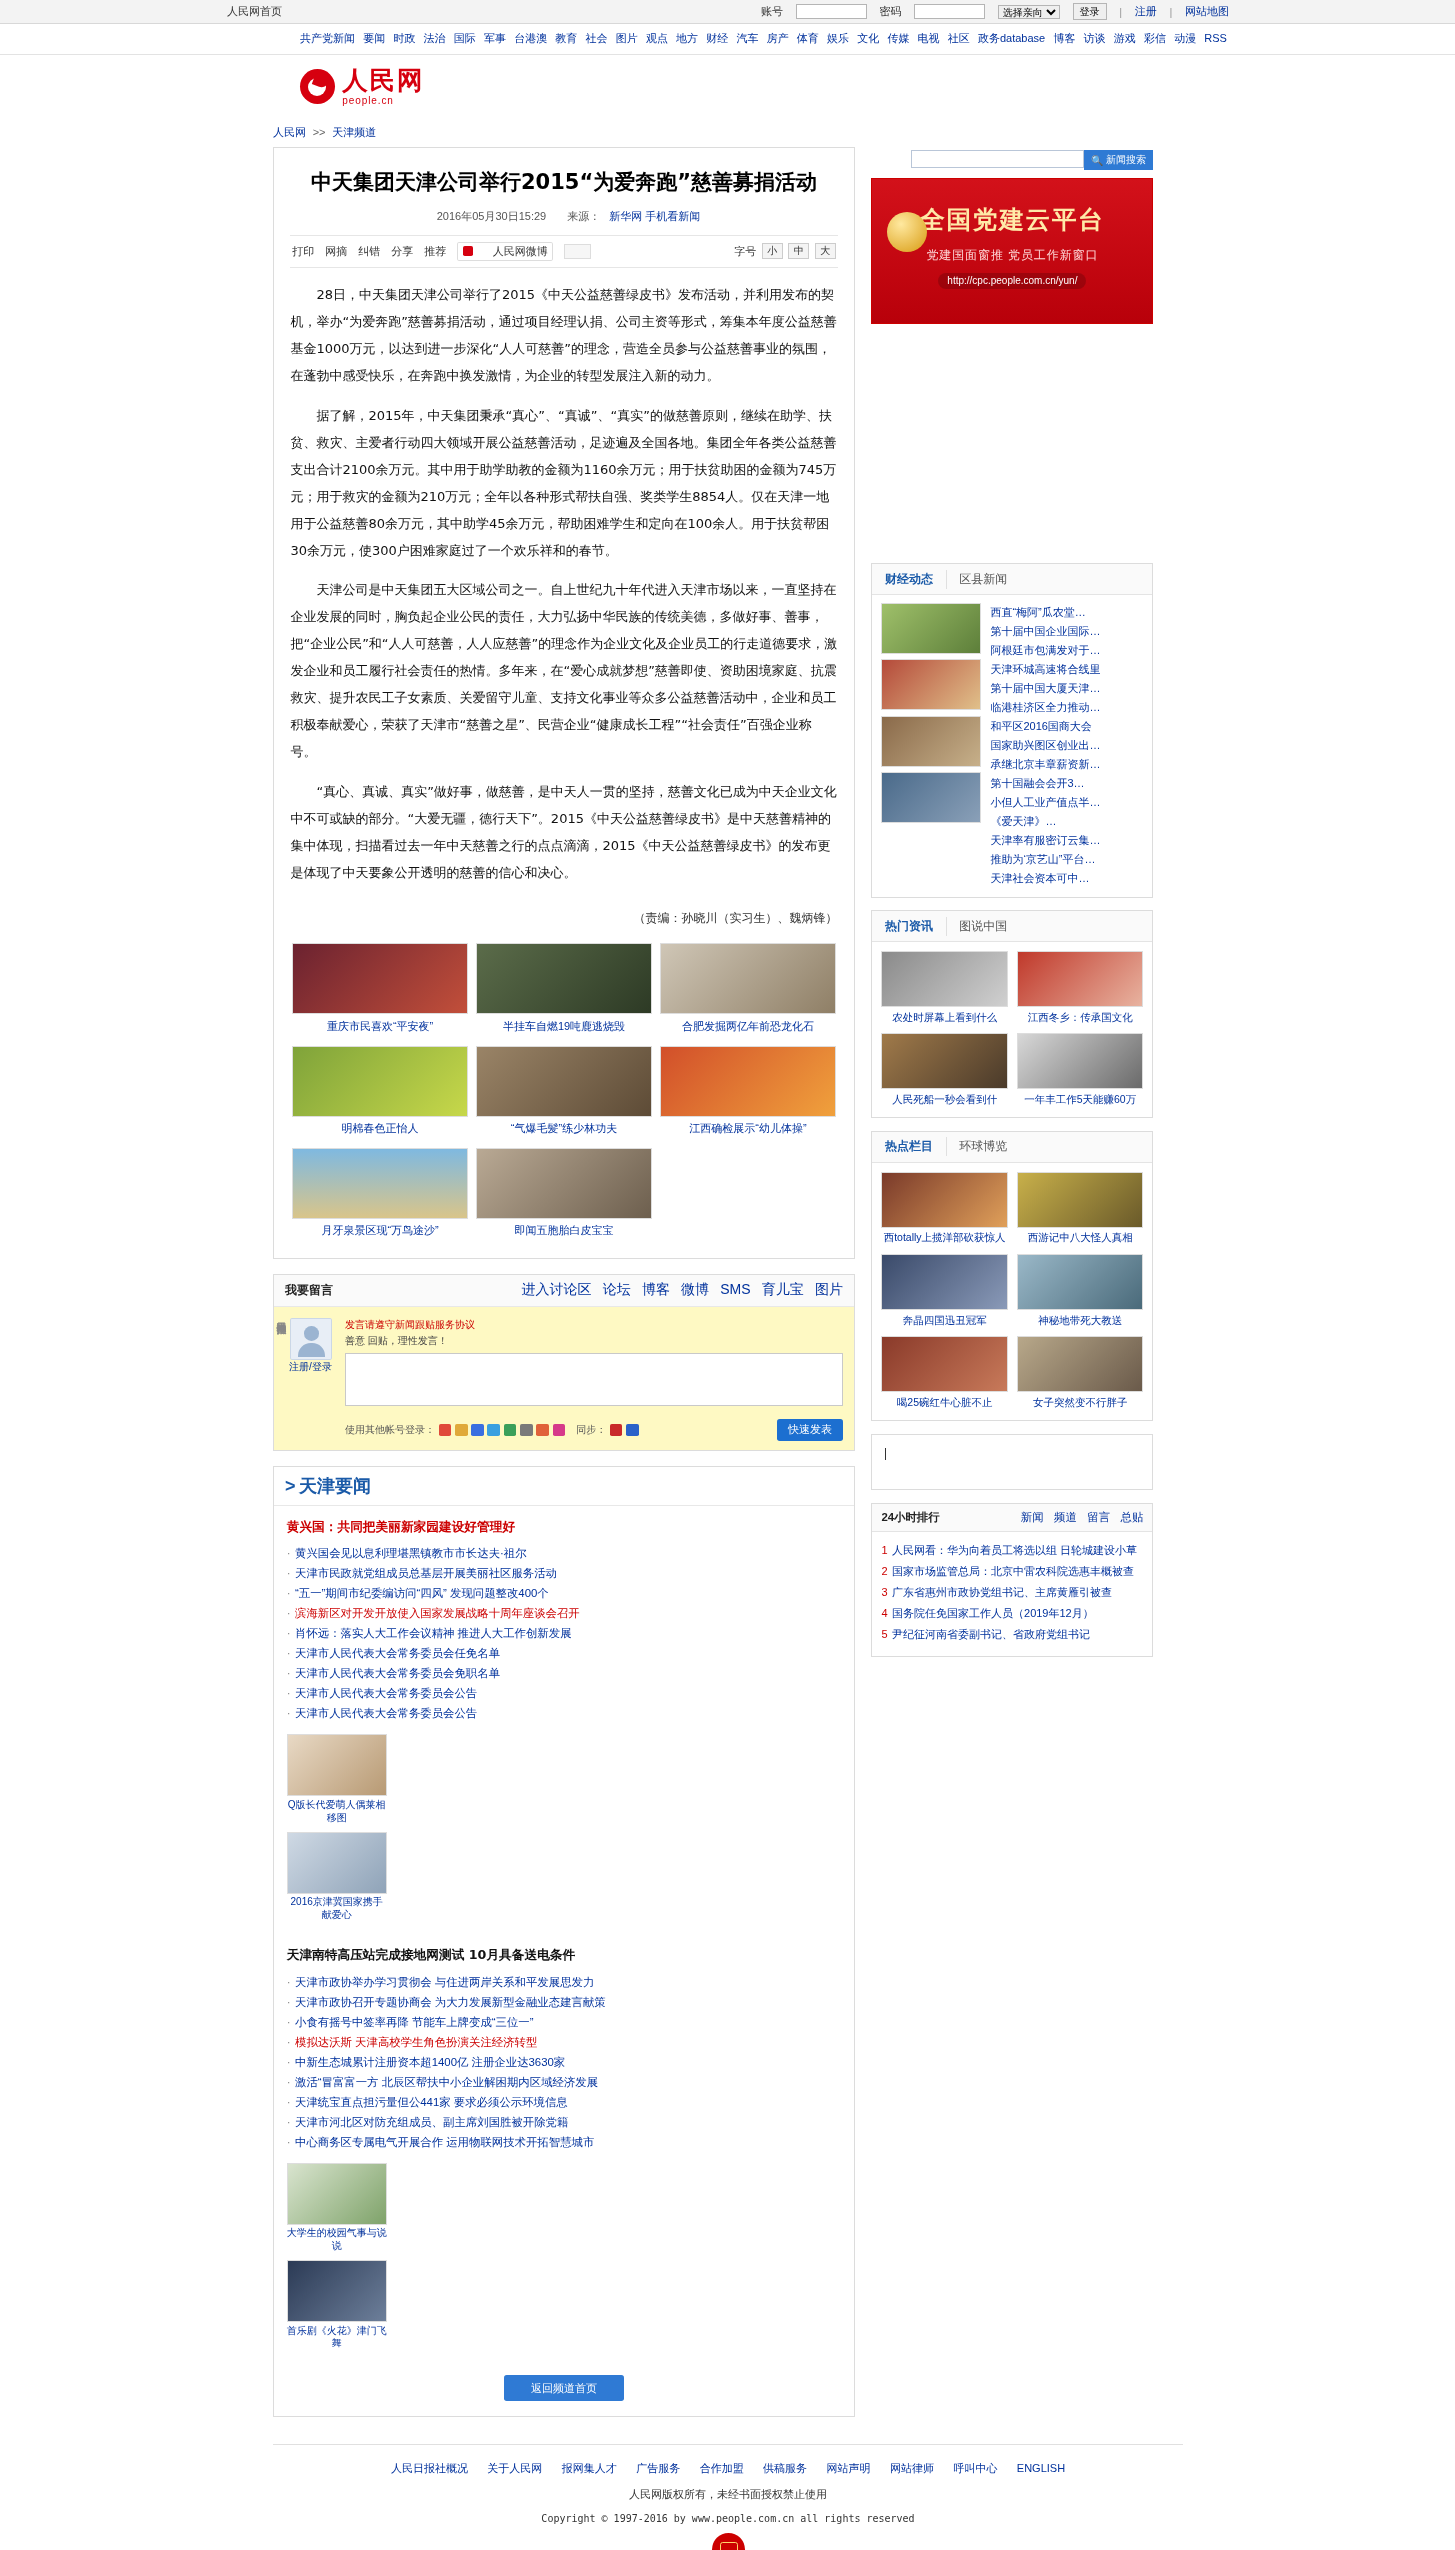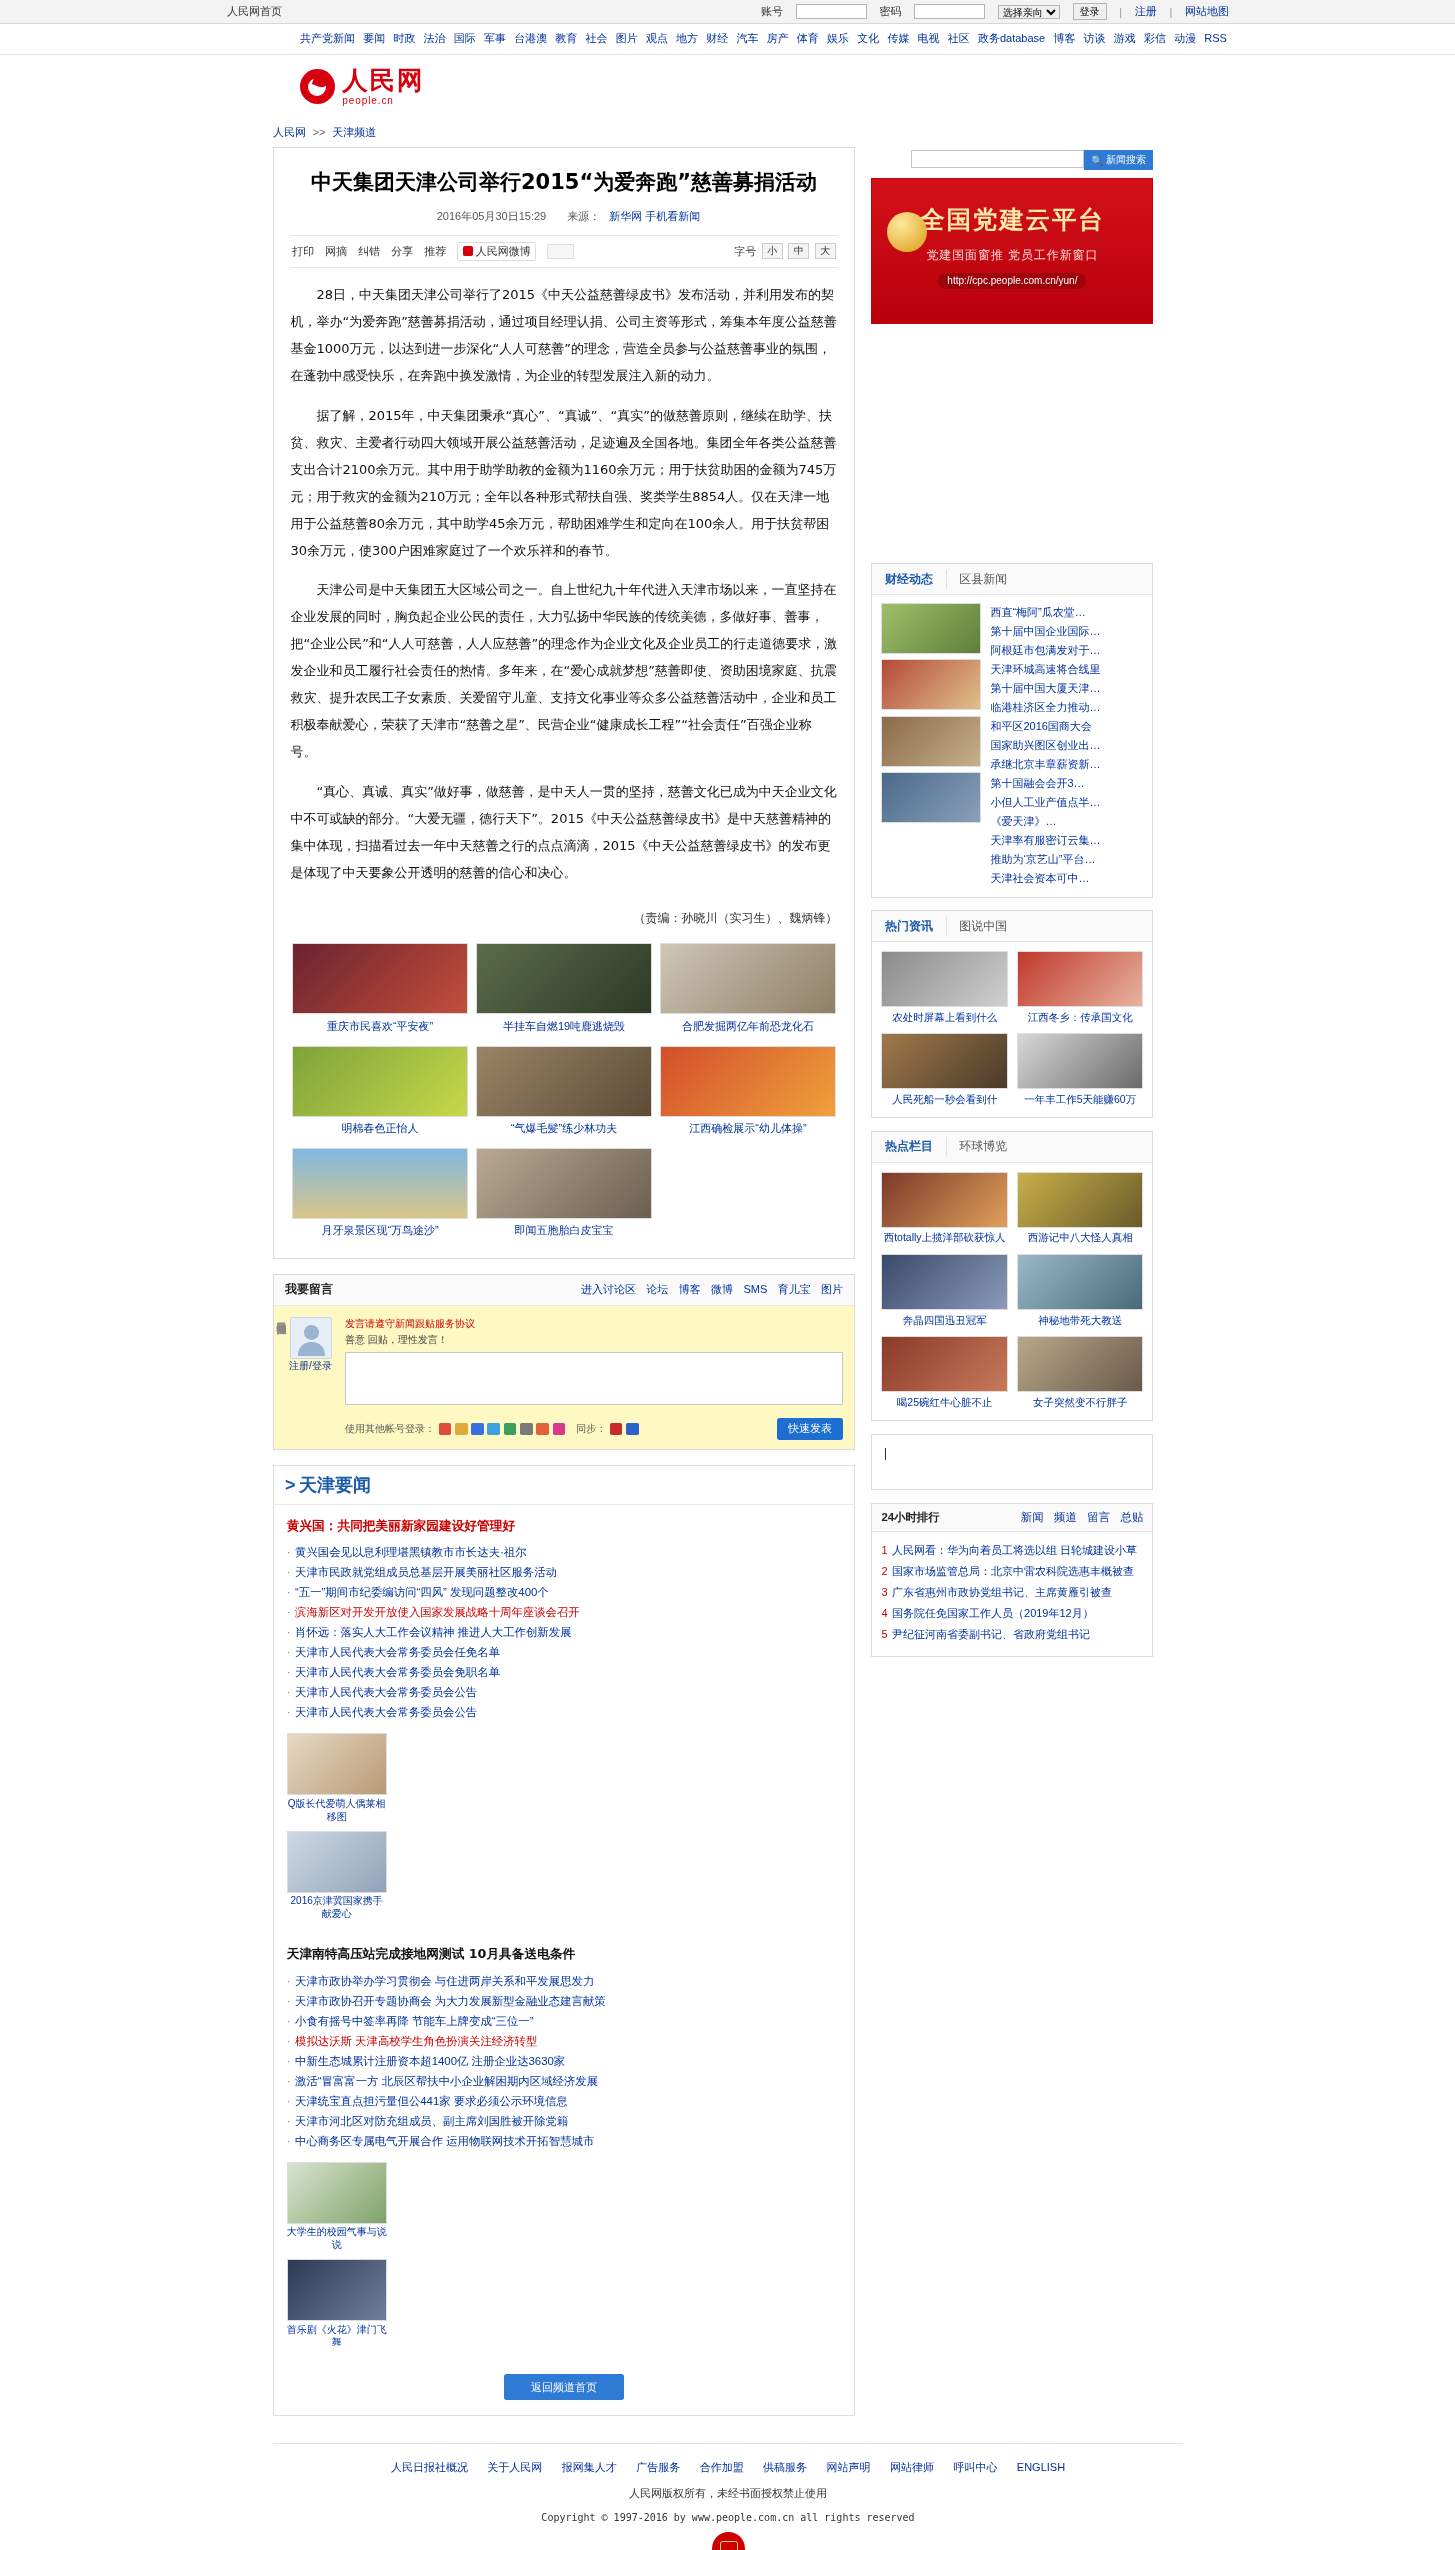--- a/index.html
+++ b/index.html
@@ -75,21 +75,21 @@
   }
   .meta { text-align:center; font-size:11px; color:#555; margin-bottom:11px; }
   .meta span { margin:0 9px; }
   .meta a { color:#00319c; }
 
   .toolbar {
     border-top:0.9px solid #e6e6e6; border-bottom:0.9px solid #e6e6e6;
     padding:6.4px 1.8px; display:flex; align-items:center; gap:11px; font-size:11px; color:#333;
   }
   .toolbar a { color:#333; }
-  .toolbar .wb { display:inline-flex; align-items:center; gap:3px; border:0.9px solid #ddd; padding:0.9px 4.5px; border-radius:1.8px;}
+  .toolbar .wb { display:inline-flex; align-items:center; gap:20px; border:0.9px solid #ddd; padding:0.9px 4.5px; border-radius:1.8px;}
   .toolbar .wb .dot { width:10px;height:10px;border-radius:1.8px;background:#d6000f;display:inline-block;}
   .toolbar .blank { width:27px;height:14.6px;border:0.9px solid #ddd;background:#f6f6f6;display:inline-block;}
   .toolbar .right { margin-left:auto; display:flex; align-items:center; gap:5.5px; }
   .toolbar .sizebtn { border:0.9px solid #ccc; background:#f4f4f4; padding:0 4.5px; font-size:10px; cursor:pointer;}
 
   .article p {
     font-size:13px; line-height:27px; text-indent:2em; margin:12.7px 0; color:#111;
     font-family:"DejaVu Sans", sans-serif;
   }
   .editor { text-align:right; font-size:12px; color:#333; margin:24px 0 16.4px 0; }
@@ -100,21 +100,21 @@
   .pic .ph { width:100%; height:71px; border:0.9px solid #ddd; background:#cfcfcf; overflow:hidden; position:relative;}
   .pic .cap { text-align:center; font-size:11px; color:#00319c; padding:4.5px 0 3.6px 0; }
 
   
   .cmt { border:0.9px solid #dcdcdc; margin-top:14.6px; background:#fef9c3; }
   .cmt-head {
     display:flex; align-items:center; padding:6.4px 11px; border-bottom:0.9px solid #e8e8e8;
     background:#fafafa; font-size:12px;
   }
   .cmt-head .t { font-weight:bold; color:#222; }
-  .cmt-head .links { margin-left:auto; font-size:11px; color:#00319c; }
+  .cmt-head .links { margin-left:auto; font-size:14px; color:#00319c; }
   .cmt-head .links a { margin-left:7.3px; }
   .cmt-body { display:flex; padding:11px; gap:9px; }
   .avatar-col { width:51px; text-align:center; }
   .avatar {
     width:42px;height:42px;background:#e8eef6;border:0.9px solid #cbd7e6;margin:0 auto;
     position:relative;border-radius:1.8px;
   }
   .avatar:before{content:"";position:absolute;left:13.6px;top:7.3px;width:14.6px;height:14.6px;border-radius:50%;background:#9bb4d1;}
   .avatar:after{content:"";position:absolute;left:7.3px;top:24px;width:27px;height:14.6px;border-radius:12.7px 12.7px 0 0;background:#9bb4d1;}
   .avatar-col .reg { font-size:10px; color:#00319c; margin-top:4.5px; }

